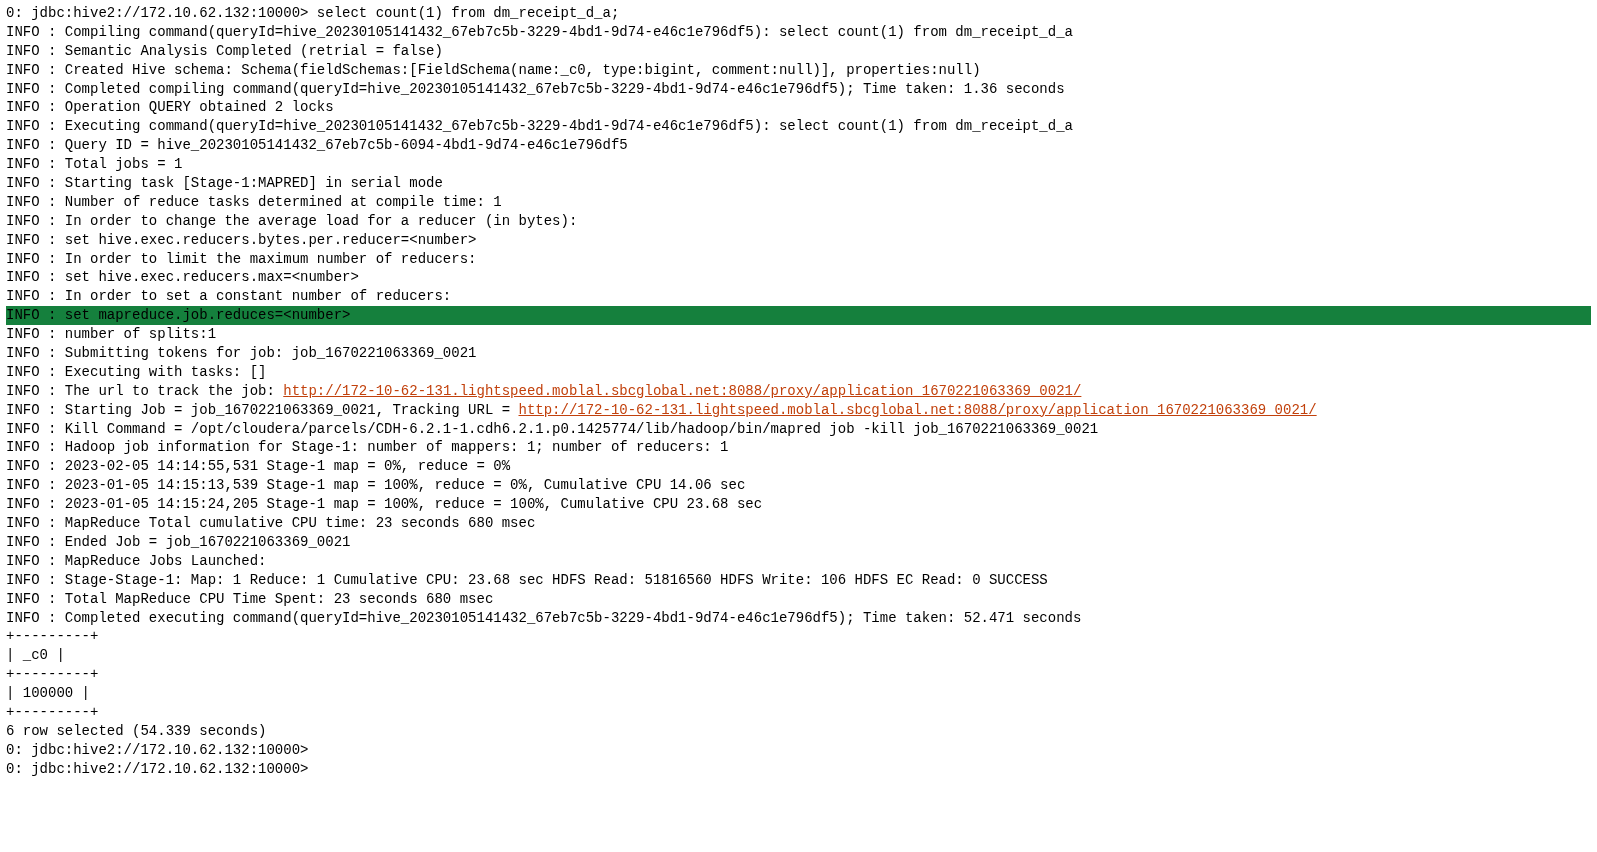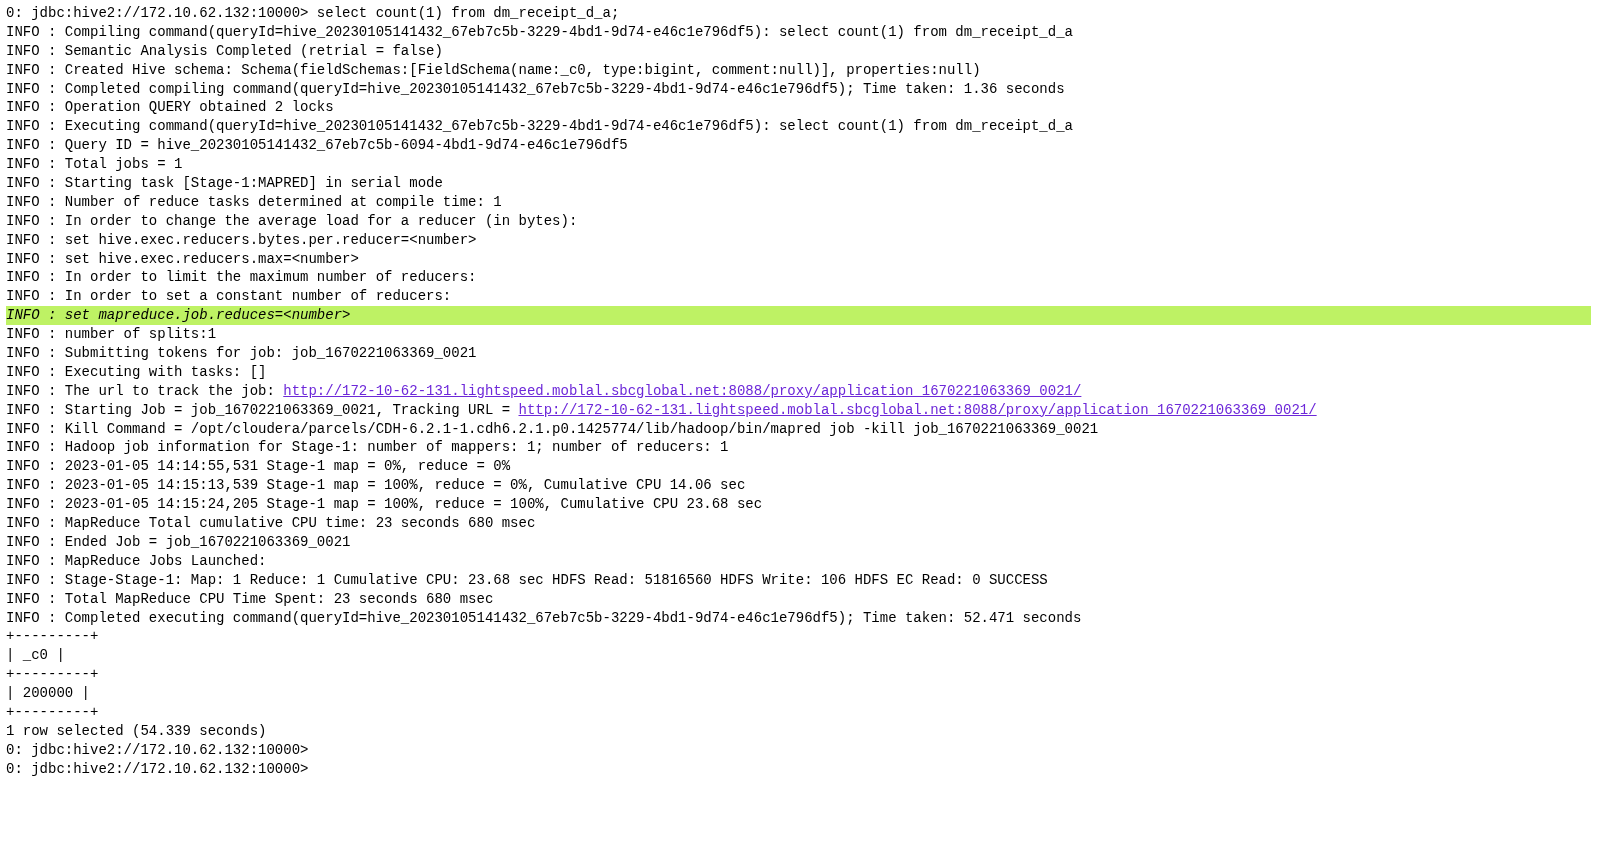--- a/index.html
+++ b/index.html
@@ -13,26 +13,25 @@
       line-height: 1.35;
       background: #ffffff;
       color: #000000;
       padding: 4px 6px;
       white-space: nowrap;
     }
     .line {
       display: block;
     }
     .highlighted {
-      background-color: #bef264;
-      font-style: italic;
+      background-color: #15803d;
     }
     .url {
       text-decoration: underline;
-      color: #6d28d9;
+      color: #c2410c;
     }
     .prefix {
       display: inline;
     }
     .content {
       display: inline;
     }
   </style>
 </head>
 <body>
@@ -44,41 +43,41 @@
     <div class="line"><span class="prefix">INFO  : </span><span class="content">Created Hive schema: Schema(fieldSchemas:[FieldSchema(name:_c0, type:bigint, comment:null)], properties:null)</span></div>
     <div class="line"><span class="prefix">INFO  : </span><span class="content">Completed compiling command(queryId=hive_20230105141432_67eb7c5b-3229-4bd1-9d74-e46c1e796df5); Time taken: 1.36 seconds</span></div>
     <div class="line"><span class="prefix">INFO  : </span><span class="content">Operation QUERY obtained 2 locks</span></div>
     <div class="line"><span class="prefix">INFO  : </span><span class="content">Executing command(queryId=hive_20230105141432_67eb7c5b-3229-4bd1-9d74-e46c1e796df5): select count(1) from dm_receipt_d_a</span></div>
     <div class="line"><span class="prefix">INFO  : </span><span class="content">Query ID = hive_20230105141432_67eb7c5b-6094-4bd1-9d74-e46c1e796df5</span></div>
     <div class="line"><span class="prefix">INFO  : </span><span class="content">Total jobs = 1</span></div>
     <div class="line"><span class="prefix">INFO  : </span><span class="content">Starting task [Stage-1:MAPRED] in serial mode</span></div>
     <div class="line"><span class="prefix">INFO  : </span><span class="content">Number of reduce tasks determined at compile time: 1</span></div>
     <div class="line"><span class="prefix">INFO  : </span><span class="content">In order to change the average load for a reducer (in bytes):</span></div>
     <div class="line"><span class="prefix">INFO  : </span><span class="content">  set hive.exec.reducers.bytes.per.reducer=&lt;number&gt;</span></div>
+    <div class="line"><span class="prefix">INFO  : </span><span class="content">In order to limit the maximum number of reducers:</span></div>
     <div class="line"><span class="prefix">INFO  : </span><span class="content">  set hive.exec.reducers.max=&lt;number&gt;</span></div>
-    <div class="line"><span class="prefix">INFO  : </span><span class="content">In order to limit the maximum number of reducers:</span></div>
     <div class="line"><span class="prefix">INFO  : </span><span class="content">In order to set a constant number of reducers:</span></div>
     <div class="line highlighted"><span class="prefix">INFO  : </span><span class="content">  set mapreduce.job.reduces=&lt;number&gt;</span></div>
     <div class="line"><span class="prefix">INFO  : </span><span class="content">number of splits:1</span></div>
     <div class="line"><span class="prefix">INFO  : </span><span class="content">Submitting tokens for job: job_1670221063369_0021</span></div>
     <div class="line"><span class="prefix">INFO  : </span><span class="content">Executing with tasks: []</span></div>
     <div class="line"><span class="prefix">INFO  : </span><span class="content">The url to track the job: </span><span class="url">http://172-10-62-131.lightspeed.moblal.sbcglobal.net:8088/proxy/application_1670221063369_0021/</span></div>
     <div class="line"><span class="prefix">INFO  : </span><span class="content">Starting Job = job_1670221063369_0021, Tracking URL = </span><span class="url">http://172-10-62-131.lightspeed.moblal.sbcglobal.net:8088/proxy/application_1670221063369_0021/</span></div>
     <div class="line"><span class="prefix">INFO  : </span><span class="content">Kill Command = /opt/cloudera/parcels/CDH-6.2.1-1.cdh6.2.1.p0.1425774/lib/hadoop/bin/mapred job  -kill job_1670221063369_0021</span></div>
     <div class="line"><span class="prefix">INFO  : </span><span class="content">Hadoop job information for Stage-1: number of mappers: 1; number of reducers: 1</span></div>
-    <div class="line"><span class="prefix">INFO  : </span><span class="content">2023-01-05 14:14:55,531 Stage-1 map = 0%,  reduce = 0%</span></div>
+    <div class="line"><span class="prefix">INFO  : </span><span class="content">2023-02-05 14:14:55,531 Stage-1 map = 0%,  reduce = 0%</span></div>
     <div class="line"><span class="prefix">INFO  : </span><span class="content">2023-01-05 14:15:13,539 Stage-1 map = 100%,  reduce = 0%, Cumulative CPU 14.06 sec</span></div>
     <div class="line"><span class="prefix">INFO  : </span><span class="content">2023-01-05 14:15:24,205 Stage-1 map = 100%,  reduce = 100%, Cumulative CPU 23.68 sec</span></div>
     <div class="line"><span class="prefix">INFO  : </span><span class="content">MapReduce Total cumulative CPU time: 23 seconds 680 msec</span></div>
     <div class="line"><span class="prefix">INFO  : </span><span class="content">Ended Job = job_1670221063369_0021</span></div>
     <div class="line"><span class="prefix">INFO  : </span><span class="content">MapReduce Jobs Launched:</span></div>
     <div class="line"><span class="prefix">INFO  : </span><span class="content">Stage-Stage-1: Map: 1  Reduce: 1   Cumulative CPU: 23.68 sec   HDFS Read: 51816560 HDFS Write: 106 HDFS EC Read: 0 SUCCESS</span></div>
     <div class="line"><span class="prefix">INFO  : </span><span class="content">Total MapReduce CPU Time Spent: 23 seconds 680 msec</span></div>
     <div class="line"><span class="prefix">INFO  : </span><span class="content">Completed executing command(queryId=hive_20230105141432_67eb7c5b-3229-4bd1-9d74-e46c1e796df5); Time taken: 52.471 seconds</span></div>
     <div class="line"><span class="prefix"></span><span class="content">+---------+</span></div>
     <div class="line"><span class="prefix"></span><span class="content">|   _c0   |</span></div>
     <div class="line"><span class="prefix"></span><span class="content">+---------+</span></div>
-    <div class="line"><span class="prefix"></span><span class="content">| 200000  |</span></div>
+    <div class="line"><span class="prefix"></span><span class="content">| 100000  |</span></div>
     <div class="line"><span class="prefix"></span><span class="content">+---------+</span></div>
-    <div class="line"><span class="prefix"></span><span class="content">1 row selected (54.339 seconds)</span></div>
+    <div class="line"><span class="prefix"></span><span class="content">6 row selected (54.339 seconds)</span></div>
     <div class="line"><span class="prefix"></span><span class="content">0: jdbc:hive2://172.10.62.132:10000&gt;</span></div>
     <div class="line"><span class="prefix"></span><span class="content">0: jdbc:hive2://172.10.62.132:10000&gt;</span></div>
   </div>
 
 </body></html>

